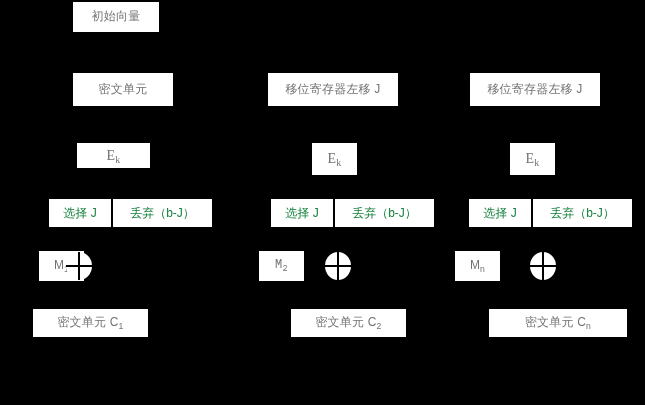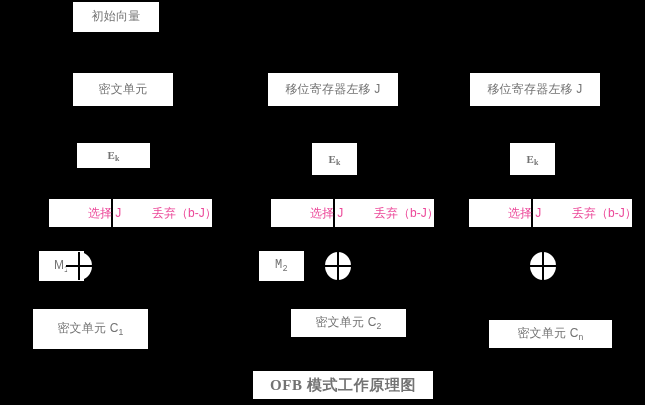--- a/index.html
+++ b/index.html
@@ -23,45 +23,43 @@
     display: flex;
     align-items: center;
     justify-content: center;
     font-size: 12px;
     line-height: 1.1;
     white-space: nowrap;
     letter-spacing: 0.2px;
   }
   .box.serif {
     font-family: "Liberation Serif", "DejaVu Serif", serif;
-    font-size: 11px;
-    font-weight: bold;
+    font-size: 14px;
   }
   .box.title {
     font-family: "Liberation Serif", "DejaVu Serif", serif;
     font-weight: bold;
     font-size: 15px;
     letter-spacing: 0.6px;
   }
   .split {
     position: absolute;
     background: #ffffff;
     box-sizing: border-box;
     display: flex;
     align-items: stretch;
   }
   .split .cell {
     display: flex;
     align-items: center;
-    justify-content: flex-start;
+    justify-content: center;
     font-size: 12px;
-    color: #ec4899;
+    color: #15803d;
     white-space: nowrap;
     box-sizing: border-box;
-    padding-left: 39px;
   }
   .split .cell.left {
     border-right: 2px solid #000000;
   }
   .xor {
     position: absolute;
     border-radius: 50%;
     background: #ffffff;
   }
   .xor::before,
@@ -150,29 +148,29 @@
   <div class="box" style="left:3px; top:251px; width:45px; height:30px;margin-left:36px;">
     <span><span>M</span><sub>1</sub></span>
   </div>
   <div class="xor" style="left:66px; top:252px; width:26px; height:28px;"></div>
 
   <div class="box" style="left:259px; top:251px; width:45px; height:30px;font-family:Liberation Mono, monospace;">
     <span><span>M</span><sub>2</sub></span>
   </div>
   <div class="xor" style="left:325px; top:252px; width:26px; height:28px;"></div>
 
+  <div class="box" style="left:455px; top:251px; width:45px; height:30px;">
+    <span><span>M</span><sub>n</sub></span>
+  </div>
   <div class="xor" style="left:530px; top:252px; width:26px; height:28px;"></div>
 
-  <div class="box" style="left:33px; top:309px; width:115px; height:40px;">
+  <div class="box" style="left:33px; top:309px; width:115px; height:28px;">
     <span><span>密文单元 C</span><sub>1</sub></span>
   </div>
   <div class="box" style="left:291px; top:309px; width:115px; height:28px;">
     <span><span>密文单元 C</span><sub>2</sub></span>
   </div>
-  <div class="box" style="left:489px; top:320px; width:123px; height:28px;">
+  <div class="box" style="left:489px; top:309px; width:138px; height:28px;">
     <span><span>密文单元 C</span><sub>n</sub></span>
   </div>
 
-  <div class="box title" style="left:253px; top:371px; width:180px; height:28px;">
-    <span>OFB 模式工作原理图</span>
-  </div>
 
 </div>
 
 </body></html>

